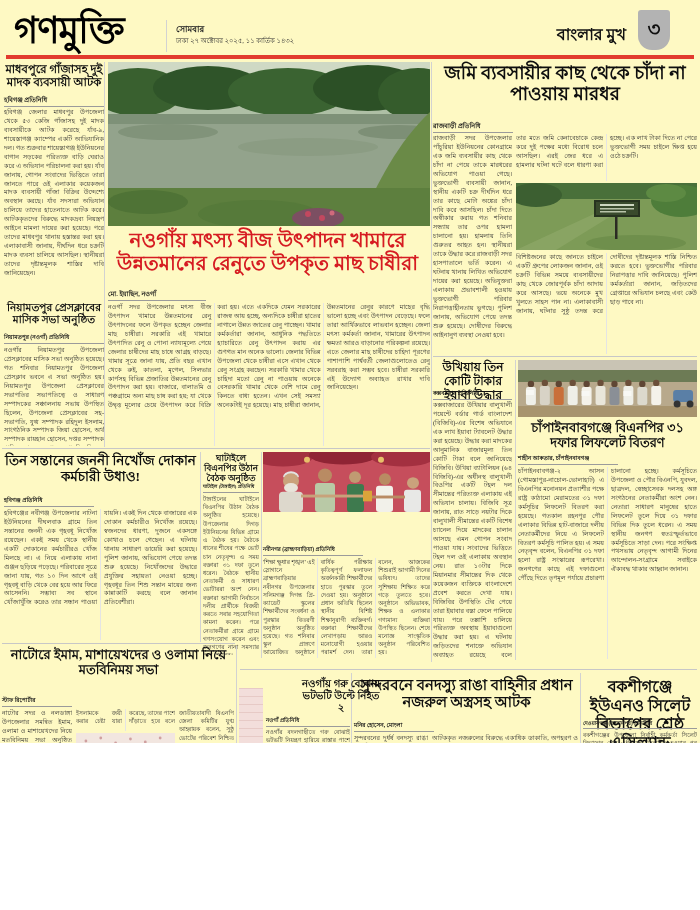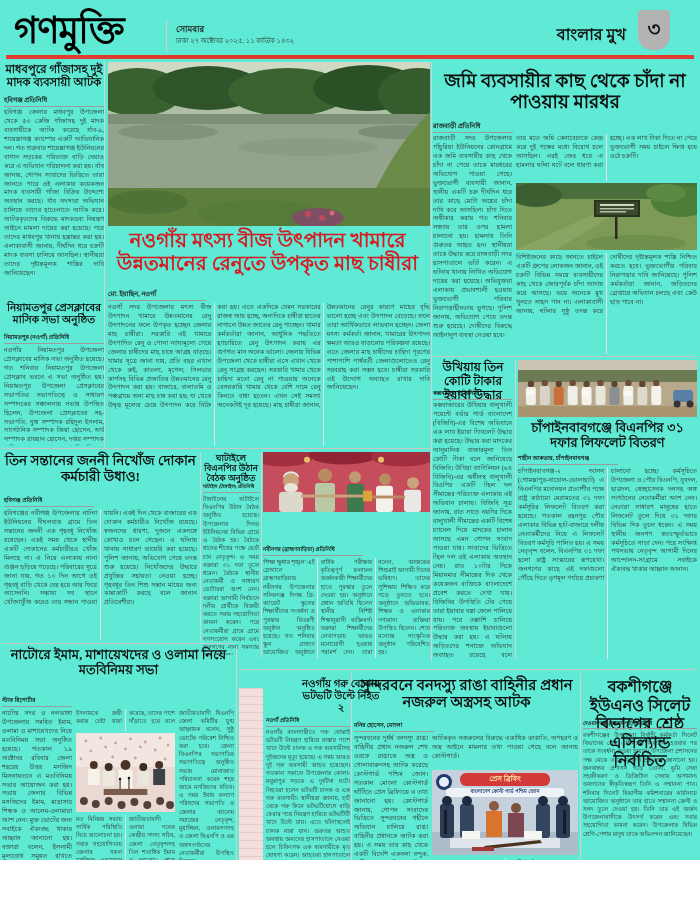--- a/index.html
+++ b/index.html
@@ -1,18 +1,18 @@
 <!DOCTYPE html>
 <html><head>
 <meta charset="utf-8">
 <style>
   * { margin:0; padding:0; box-sizing:border-box; }
   html,body { background:#ffffff; }
   .page {
-    position:relative; width:700px; height:860px; background:#5eead4;
+    position:relative; width:700px; height:743px; background:#fef9c3;
     overflow:hidden; font-family:"Liberation Serif","DejaVu Serif",serif; color:#1b1b1b;
   }
   .hl { position:absolute; font-weight:700; color:#0e0e0e; text-align:center; line-height:1.16;
         font-family:"Liberation Serif","DejaVu Serif",serif; }
   .hl.red { color:#d61c22; }
   .byline { position:absolute; font-size:6.5px; font-weight:700; color:#141414;
             border-bottom:1px solid #9b9b9b; padding-bottom:2px; line-height:1.2; }
   .bt { position:absolute; font-size:6.3px; line-height:1.42; text-align:justify;
         color:#2a2a2a; overflow:hidden; word-break:break-word; }
   .sm { font-size:5.8px; }
@@ -96,21 +96,21 @@
       <ellipse cx="210" cy="156" rx="26" ry="10" fill="#7c4f62"></ellipse>
       <circle cx="200" cy="152" r="3" fill="#c2485f"></circle>
       <circle cx="214" cy="156" r="3" fill="#c2485f"></circle>
       <circle cx="224" cy="151" r="2.5" fill="#d06a7c"></circle>
     </svg>
   </div>
   <div class="hl red" style="left:104px;top:229px;width:327px;font-size:20px;">নওগাঁয় মৎস্য বীজ উৎপাদন খামারে উন্নতমানের রেনুতে উপকৃত মাছ চাষীরা</div>
   <div class="byline" style="left:108px;top:290px;width:98px;">মো. ইয়াছিন, নওগাঁ</div>
   <div class="bt c3" style="left:108px;top:303px;width:322px;height:143px;">নওগাঁ সদর উপজেলার মৎস্য বীজ উৎপাদন খামারে উন্নতমানের রেনু উৎপাদনের ফলে উপকৃত হচ্ছেন জেলার মাছ চাষীরা। সরকারি এই খামারে উৎপাদিত রেনু ও পোনা ন্যায্যমূল্যে পেয়ে জেলার চাষীদের মাছ চাষে আগ্রহ বাড়ছে। খামার সূত্রে জানা যায়, প্রতি বছর এখান থেকে রুই, কাতলা, মৃগেল, সিলভার কার্পসহ বিভিন্ন প্রজাতির উন্নতমানের রেনু উৎপাদন করা হয়। বাজারে, বালাতমি ও পঞ্চগ্রামে অন্য মাছ চাষ করা হয়; যা থেকে উদ্বৃত্ত মূল্যের চেয়ে উৎপাদন করে বিক্রি করা হয়। এতে একদিকে যেমন সরকারের রাজস্ব আয় হচ্ছে, অন্যদিকে চাষীরা হাতের নাগালে উন্নত জাতের রেনু পাচ্ছেন। খামার কর্মকর্তারা জানান, আধুনিক পদ্ধতিতে হ্যাচারিতে রেনু উৎপাদন করায় এর গুণগত মান অনেক ভালো। জেলার বিভিন্ন উপজেলা থেকে চাষীরা এসে এখান থেকে রেনু সংগ্রহ করছেন। সরকারি খামার থেকে চাহিদা মতো রেনু না পাওয়ায় অনেকে বেসরকারি খামার থেকে বেশি দামে রেনু কিনতে বাধ্য হতেন। এখন সেই সমস্যা অনেকটাই দূর হয়েছে। মাছ চাষীরা জানান, উন্নতমানের রেনুর কারণে মাছের বৃদ্ধি ভালো হচ্ছে এবং উৎপাদন বেড়েছে। ফলে তারা আর্থিকভাবে লাভবান হচ্ছেন। জেলা মৎস্য কর্মকর্তা জানান, খামারের উৎপাদন ক্ষমতা আরও বাড়ানোর পরিকল্পনা রয়েছে। এতে জেলার মাছ চাষীদের চাহিদা পূরণের পাশাপাশি পার্শ্ববর্তী জেলাগুলোতেও রেনু সরবরাহ করা সম্ভব হবে। চাষীরা সরকারি এই উদ্যোগ অব্যাহত রাখার দাবি জানিয়েছেন।</div>
 
-  <div class="hl" style="left:433px;top:63px;width:264px;font-size:18.5px;margin-top:8px;">জমি ব্যবসায়ীর কাছ থেকে চাঁদা না পাওয়ায় মারধর</div>
+  <div class="hl" style="left:433px;top:63px;width:264px;font-size:18.5px;">জমি ব্যবসায়ীর কাছ থেকে চাঁদা না পাওয়ায় মারধর</div>
   <div class="byline" style="left:433px;top:122px;width:80px;">রাজবাড়ী প্রতিনিধি</div>
   <div class="bt" style="left:433px;top:134px;width:79px;height:220px;">রাজবাড়ী সদর উপজেলার পাঁচুরিয়া ইউনিয়নের কোনগ্রামে এক জমি ব্যবসায়ীর কাছ থেকে চাঁদা না পেয়ে তাকে মারধরের অভিযোগ পাওয়া গেছে। ভুক্তভোগী ব্যবসায়ী জানান, স্থানীয় একটি চক্র দীর্ঘদিন ধরে তার কাছে মোটা অঙ্কের চাঁদা দাবি করে আসছিল। চাঁদা দিতে অস্বীকার করায় গত শনিবার সন্ধ্যায় তার ওপর হামলা চালানো হয়। হামলায় তিনি গুরুতর আহত হন। স্থানীয়রা তাকে উদ্ধার করে রাজবাড়ী সদর হাসপাতালে ভর্তি করেন। এ ঘটনায় থানায় লিখিত অভিযোগ দায়ের করা হয়েছে। অভিযুক্তরা এলাকায় প্রভাবশালী হওয়ায় ভুক্তভোগী পরিবার নিরাপত্তাহীনতায় ভুগছে। পুলিশ জানায়, অভিযোগ পেয়ে তদন্ত শুরু হয়েছে। দোষীদের বিরুদ্ধে আইনানুগ ব্যবস্থা নেওয়া হবে।</div>
   <div class="bt c2" style="left:516px;top:134px;width:181px;height:47px;">তার মতে জমি কেনাবেচাকে কেন্দ্র করে দুই পক্ষের মধ্যে বিরোধ চলে আসছিল। এরই জের ধরে এ হামলার ঘটনা ঘটে বলে ধারণা করা হচ্ছে। এক লাখ টাকা দিতে না পেরে ভুক্তভোগী সময় চাইলে ক্ষিপ্ত হয়ে ওঠে চক্রটি।</div>
   <div class="photo" style="left:516px;top:183px;width:181px;height:67px;">
     <svg viewBox="0 0 181 67" preserveAspectRatio="none">
       <rect width="181" height="67" fill="#7d9b57"></rect>
       <rect width="181" height="16" fill="#49703a"></rect>
       <ellipse cx="20" cy="12" rx="26" ry="12" fill="#3c5f31"></ellipse>
       <ellipse cx="165" cy="18" rx="30" ry="16" fill="#4e7d3a"></ellipse>
       <ellipse cx="150" cy="10" rx="20" ry="9" fill="#5d8a43"></ellipse>

